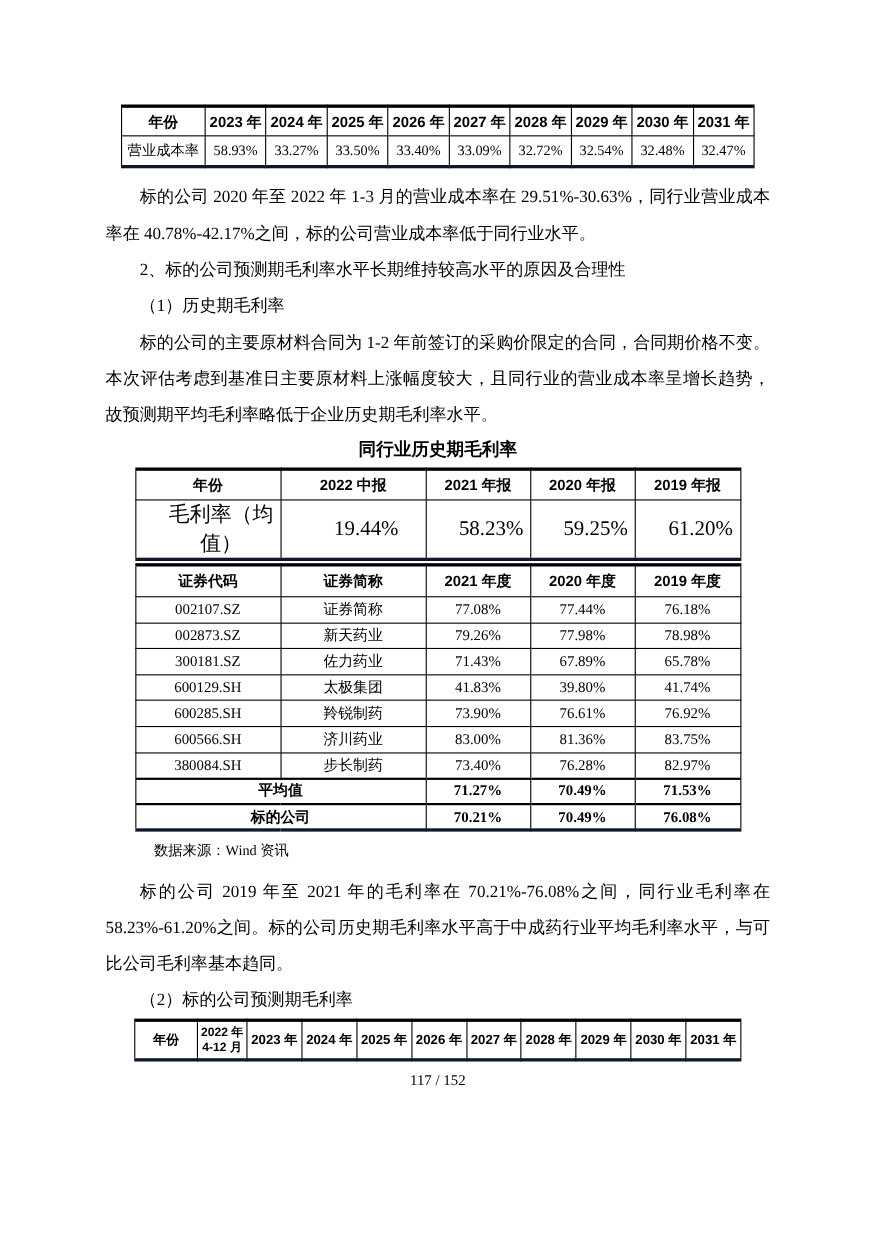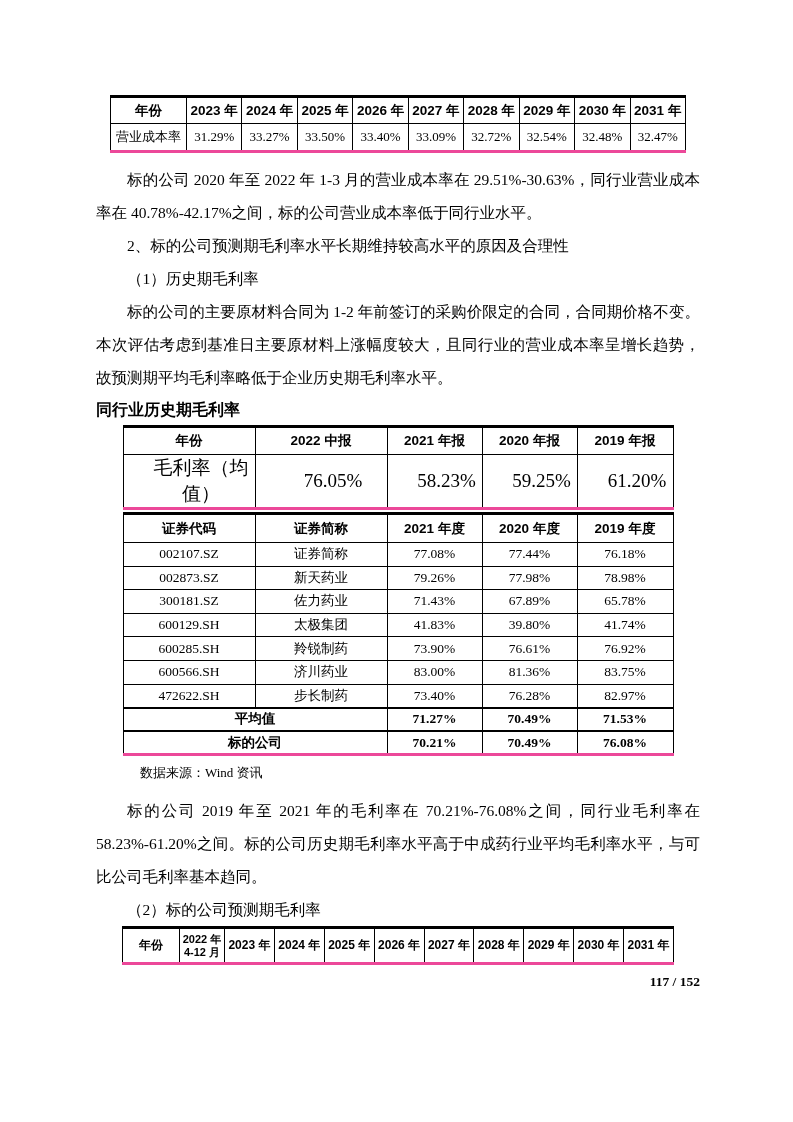--- a/index.html
+++ b/index.html
@@ -29,30 +29,30 @@
     line-height: 33px;
     text-indent: 2em;
     margin: 0;
     font-weight: normal;
   }
   .table-title {
     font-family: "Liberation Sans", sans-serif;
     font-weight: bold;
     font-size: 16px;
     line-height: 26px;
-    text-align: left;
+    text-align: center;
     margin: 0;
   }
 
   
   table.doc-table {
     border-collapse: collapse;
     table-layout: fixed;
     border-top: 3px solid #000;
-    border-bottom: 3px solid #ec4899;
+    border-bottom: 3px solid #0f172a;
     margin: 0 auto;
   }
   table.doc-table th, table.doc-table td {
     border: 1px solid #000;
     text-align: center;
     vertical-align: middle;
     overflow: hidden;
     padding: 0;
   }
   table.doc-table th {
@@ -87,22 +87,22 @@
   #table-forecast th { font-size: 12px; height: 36px; padding: 0 1px; }
   .cell-multiline { white-space: pre-line; font-size: 11px !important; line-height: 13px; }
 
   
   .source-note {
     font-size: 13px;
     line-height: 17px;
     margin: 8px 0 0 44px;
   }
   .page-number {
-    text-align: right;
-    font-weight: bold;
+    text-align: center;
+    font-weight: normal;
     font-size: 13.5px;
     margin-top: 9px;
   }
 
   .mt-p1 { margin-top: 10px; }
   .mt-title1 { margin-top: 3px; }
   .mt-p3 { margin-top: 13px; }
   .mt-forecast { margin-top: 13px; }
 </style>
 </head>
@@ -122,21 +122,21 @@
       <th>2025 年</th>
       <th>2026 年</th>
       <th>2027 年</th>
       <th>2028 年</th>
       <th>2029 年</th>
       <th>2030 年</th>
       <th>2031 年</th>
     </tr>
     <tr>
       <td>营业成本率</td>
-      <td>31.29%</td>
+      <td>58.93%</td>
       <td>33.27%</td>
       <td>33.50%</td>
       <td>33.40%</td>
       <td>33.09%</td>
       <td>32.72%</td>
       <td>32.54%</td>
       <td>32.48%</td>
       <td>32.47%</td>
     </tr>
   </tbody>
@@ -162,21 +162,21 @@
     <tbody>
         <tr>
       <th>年份</th>
       <th>2022 中报</th>
       <th>2021 年报</th>
       <th>2020 年报</th>
       <th>2019 年报</th>
     </tr>
     <tr>
       <td>毛利率（均值）</td>
-      <td>76.05%</td>
+      <td>19.44%</td>
       <td>58.23%</td>
       <td>59.25%</td>
       <td>61.20%</td>
     </tr>
   </tbody>
     </table>
 
 
   <table class="doc-table" id="table-comparable">
     <colgroup>
@@ -230,21 +230,21 @@
       <td>76.92%</td>
     </tr>
     <tr>
       <td>600566.SH</td>
       <td>济川药业</td>
       <td>83.00%</td>
       <td>81.36%</td>
       <td>83.75%</td>
     </tr>
     <tr>
-      <td>472622.SH</td>
+      <td>380084.SH</td>
       <td>步长制药</td>
       <td>73.40%</td>
       <td>76.28%</td>
       <td>82.97%</td>
     </tr>
     <tr class="summary-row">
       <td colspan="2" class="summary-label">平均值</td>
       <td>71.27%</td>
       <td>70.49%</td>
       <td>71.53%</td>

